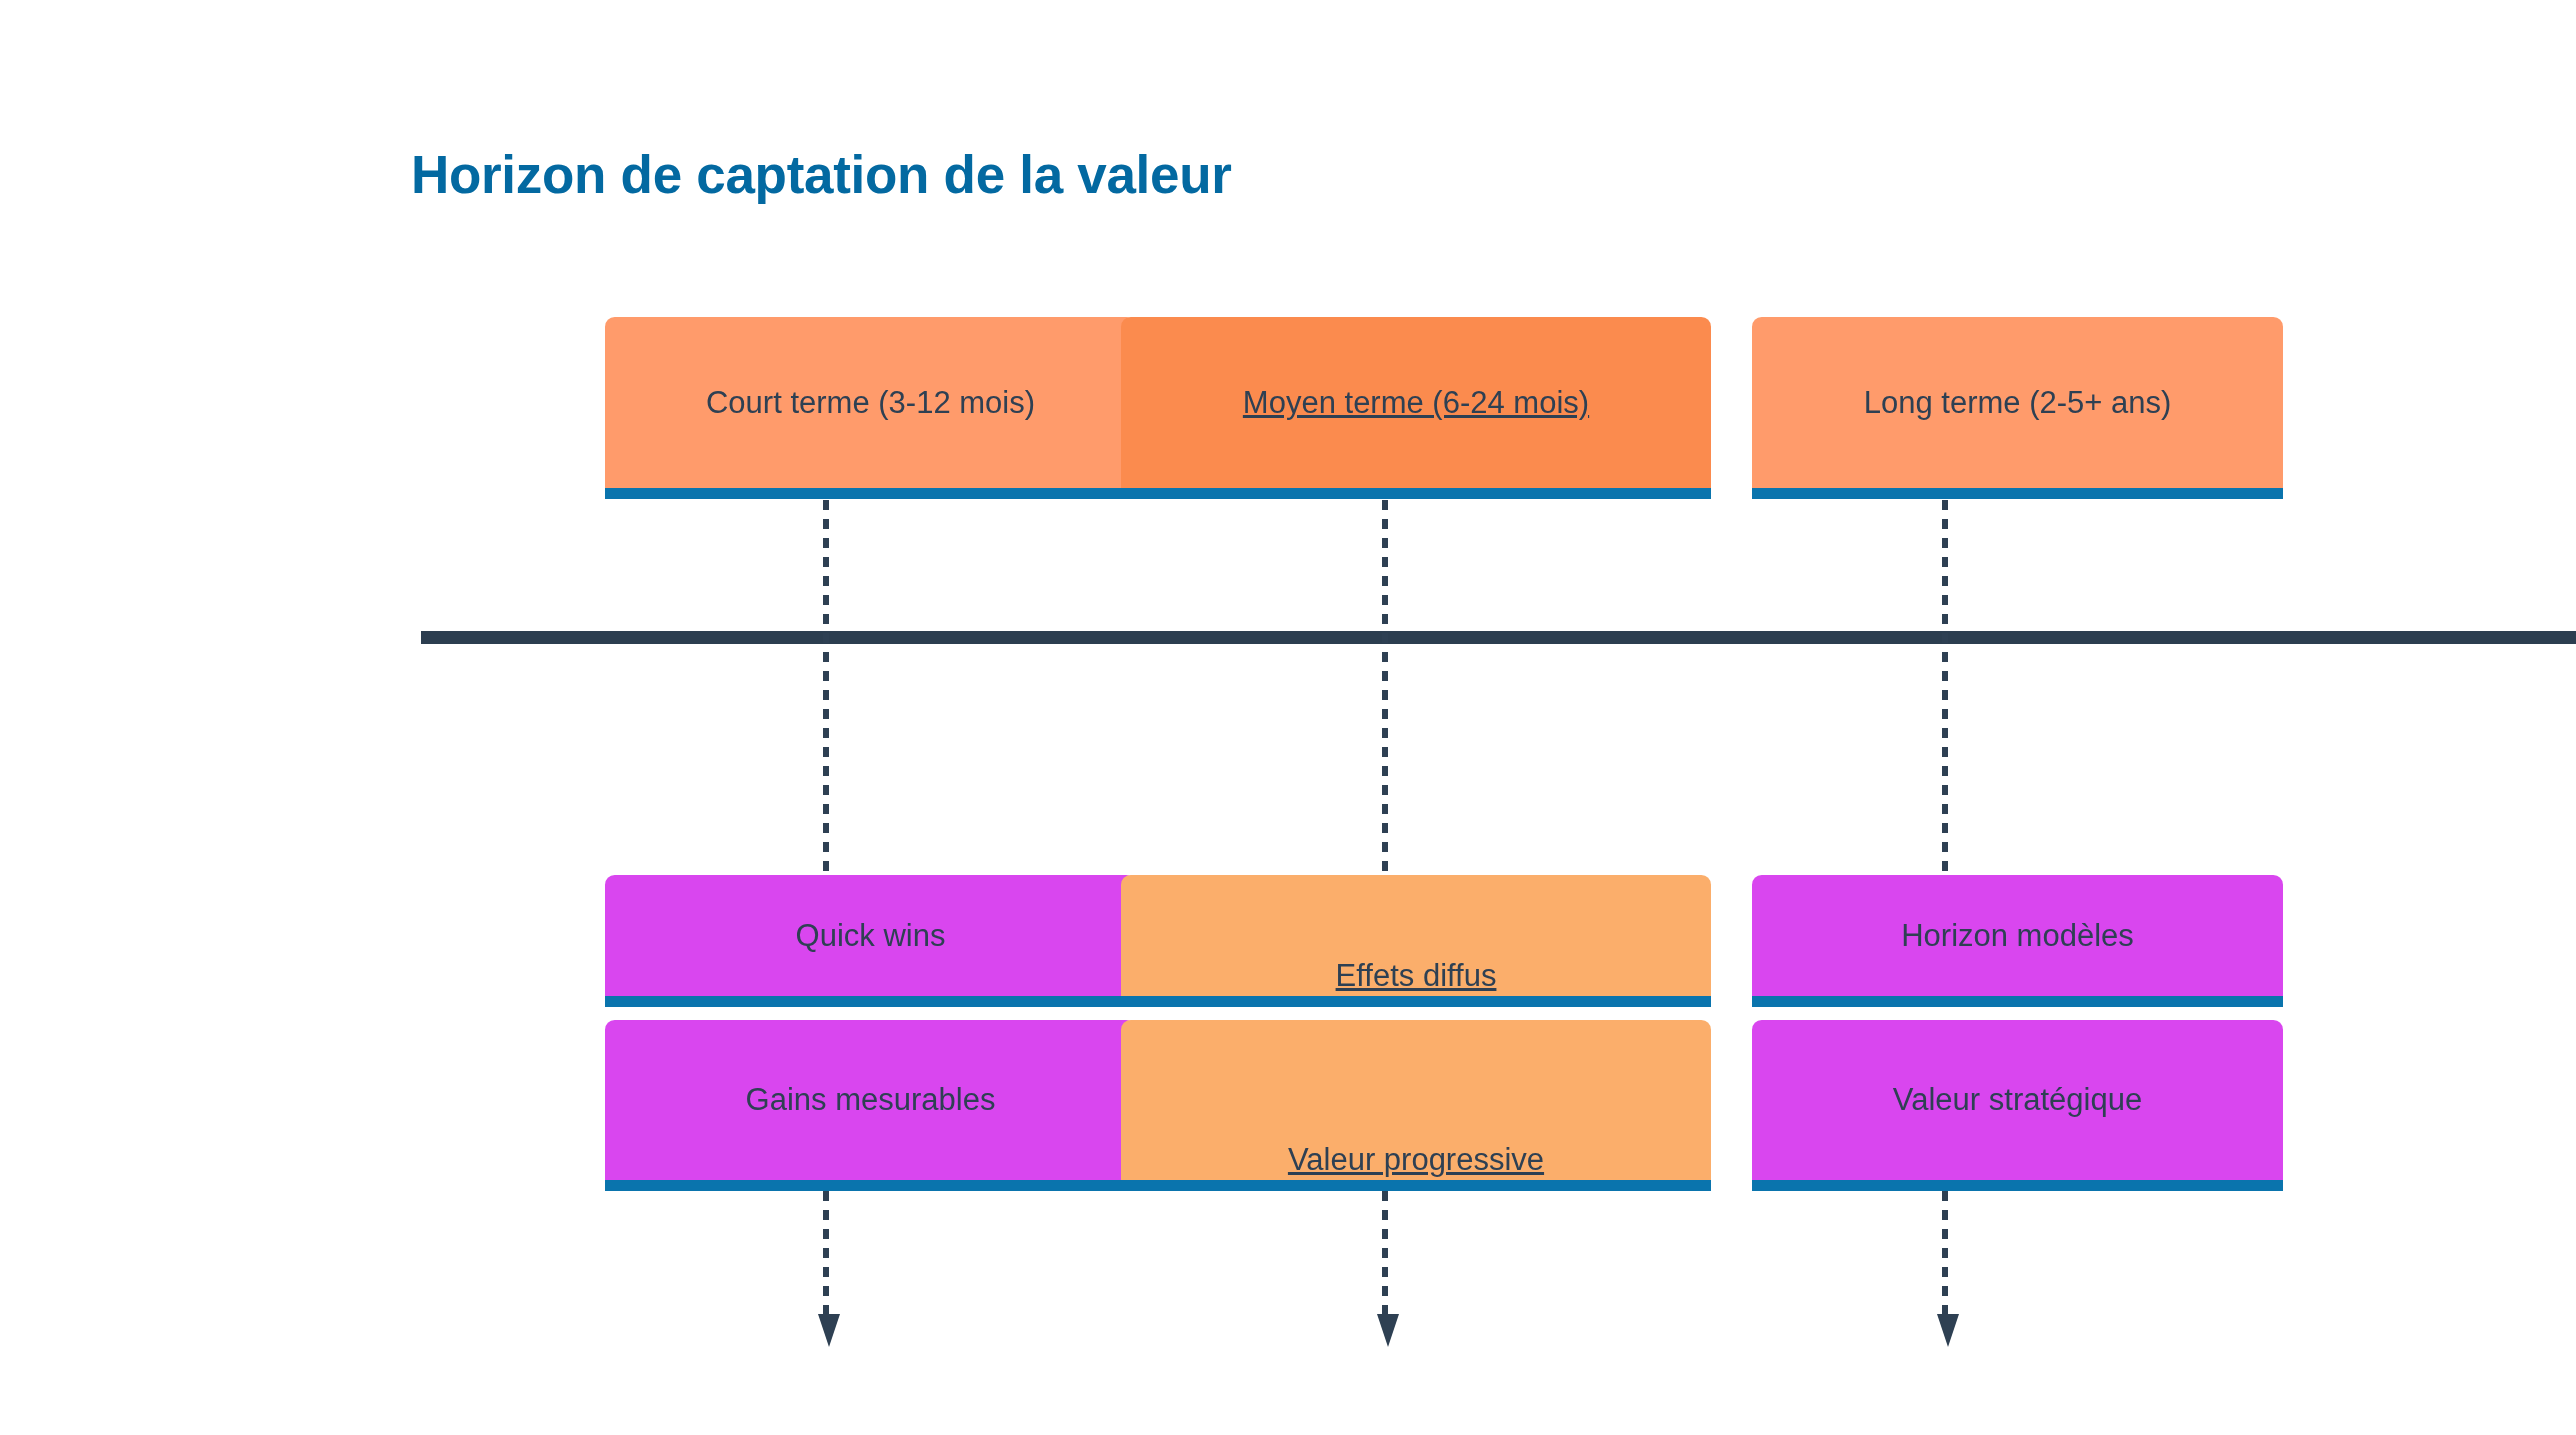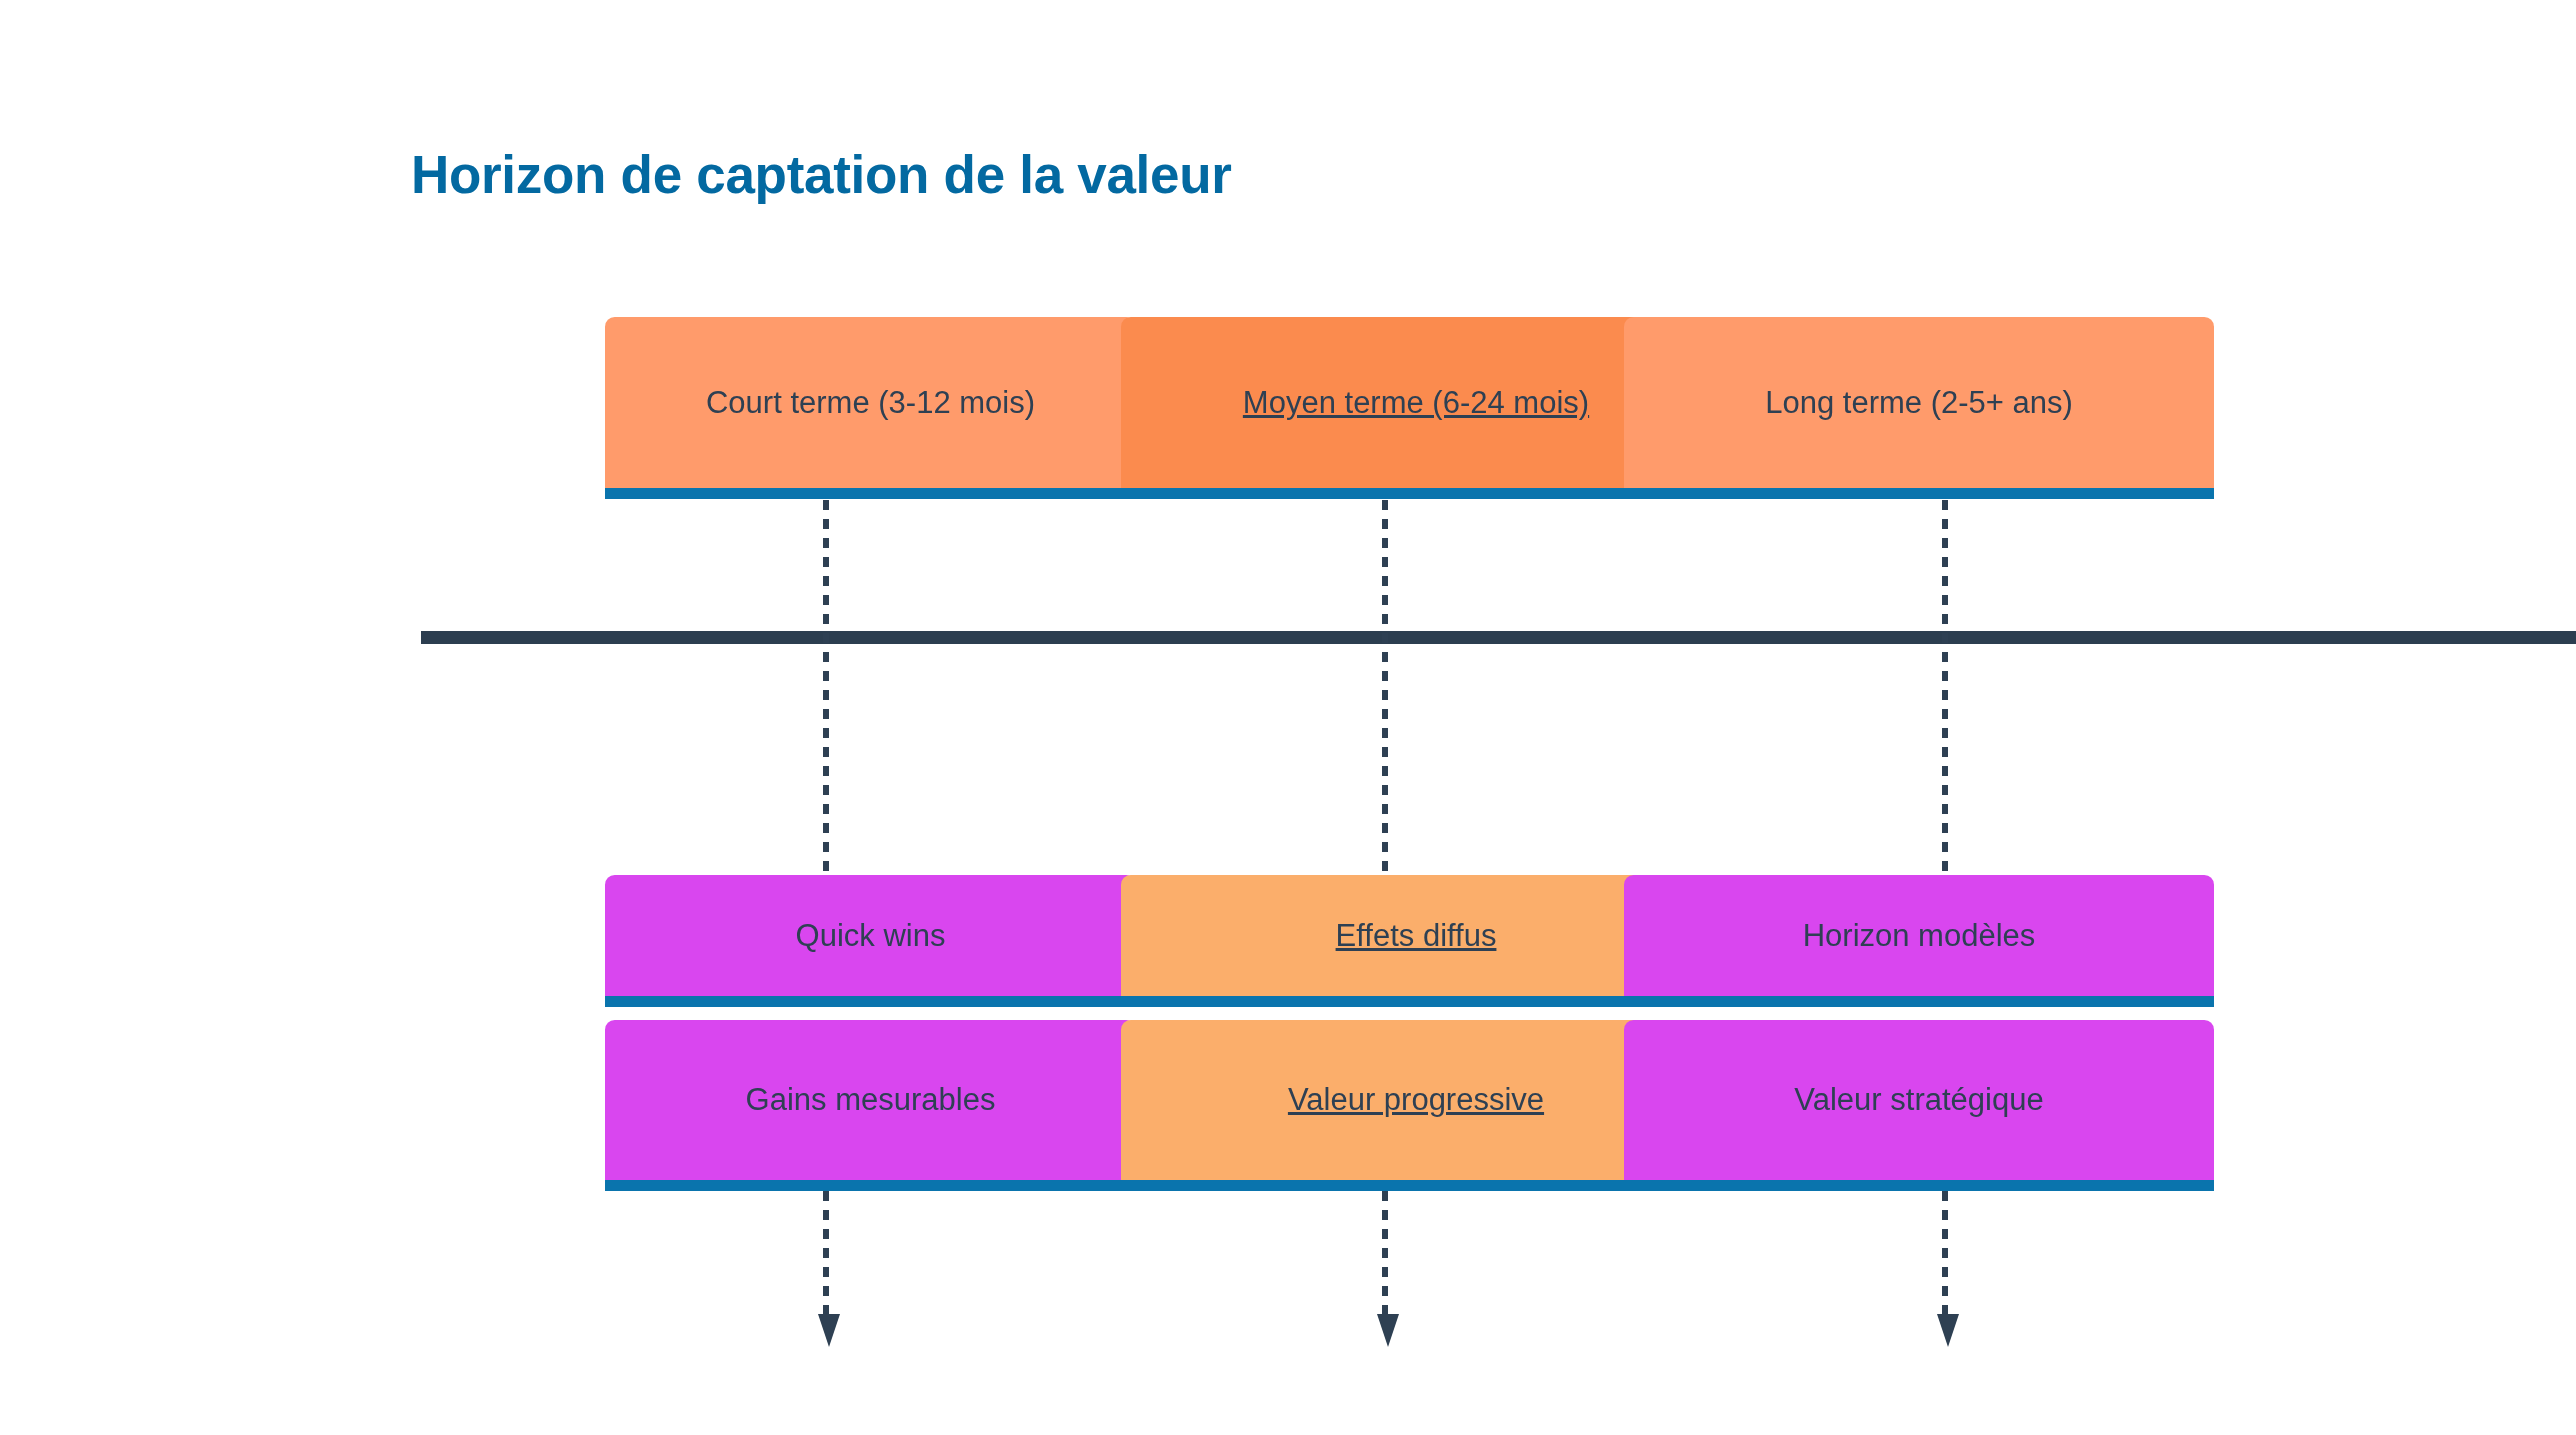--- a/index.html
+++ b/index.html
@@ -72,27 +72,27 @@
   .bot-card{
     top:1020px;
     height:160px;
     font-size:31px;
   }
   .bot-accent{top:1180px;}
 
   
   .col-0{left:561px;width:531px;margin-left:44px;}
   .col-1{left:1121px;width:590px;text-decoration:underline;}
-  .col-2{left:1624px;width:590px;text-align:center;}
+  .col-2{left:1752px;width:531px;text-align:center;}
 
   
   .fill-salmon{background:#FF9B6B;}
   .fill-orange{background:#FB8B4E;}
   .fill-peach{background:#d946ef;}
-  .fill-apricot{background:#FBAE6B;}
+  .fill-apricot{background:#FBAE6B;align-items:flex-end;}
 
   
   .dash{
     position:absolute;
     width:5.9px;
     background-image:linear-gradient(to bottom,#2E4053 0,#2E4053 9.7px,rgba(0,0,0,0) 9.7px,rgba(0,0,0,0) 19px);
     background-size:5.9px 19px;
     background-repeat:repeat-y;
   }
   .dash-upper{top:500px;height:376px;}

